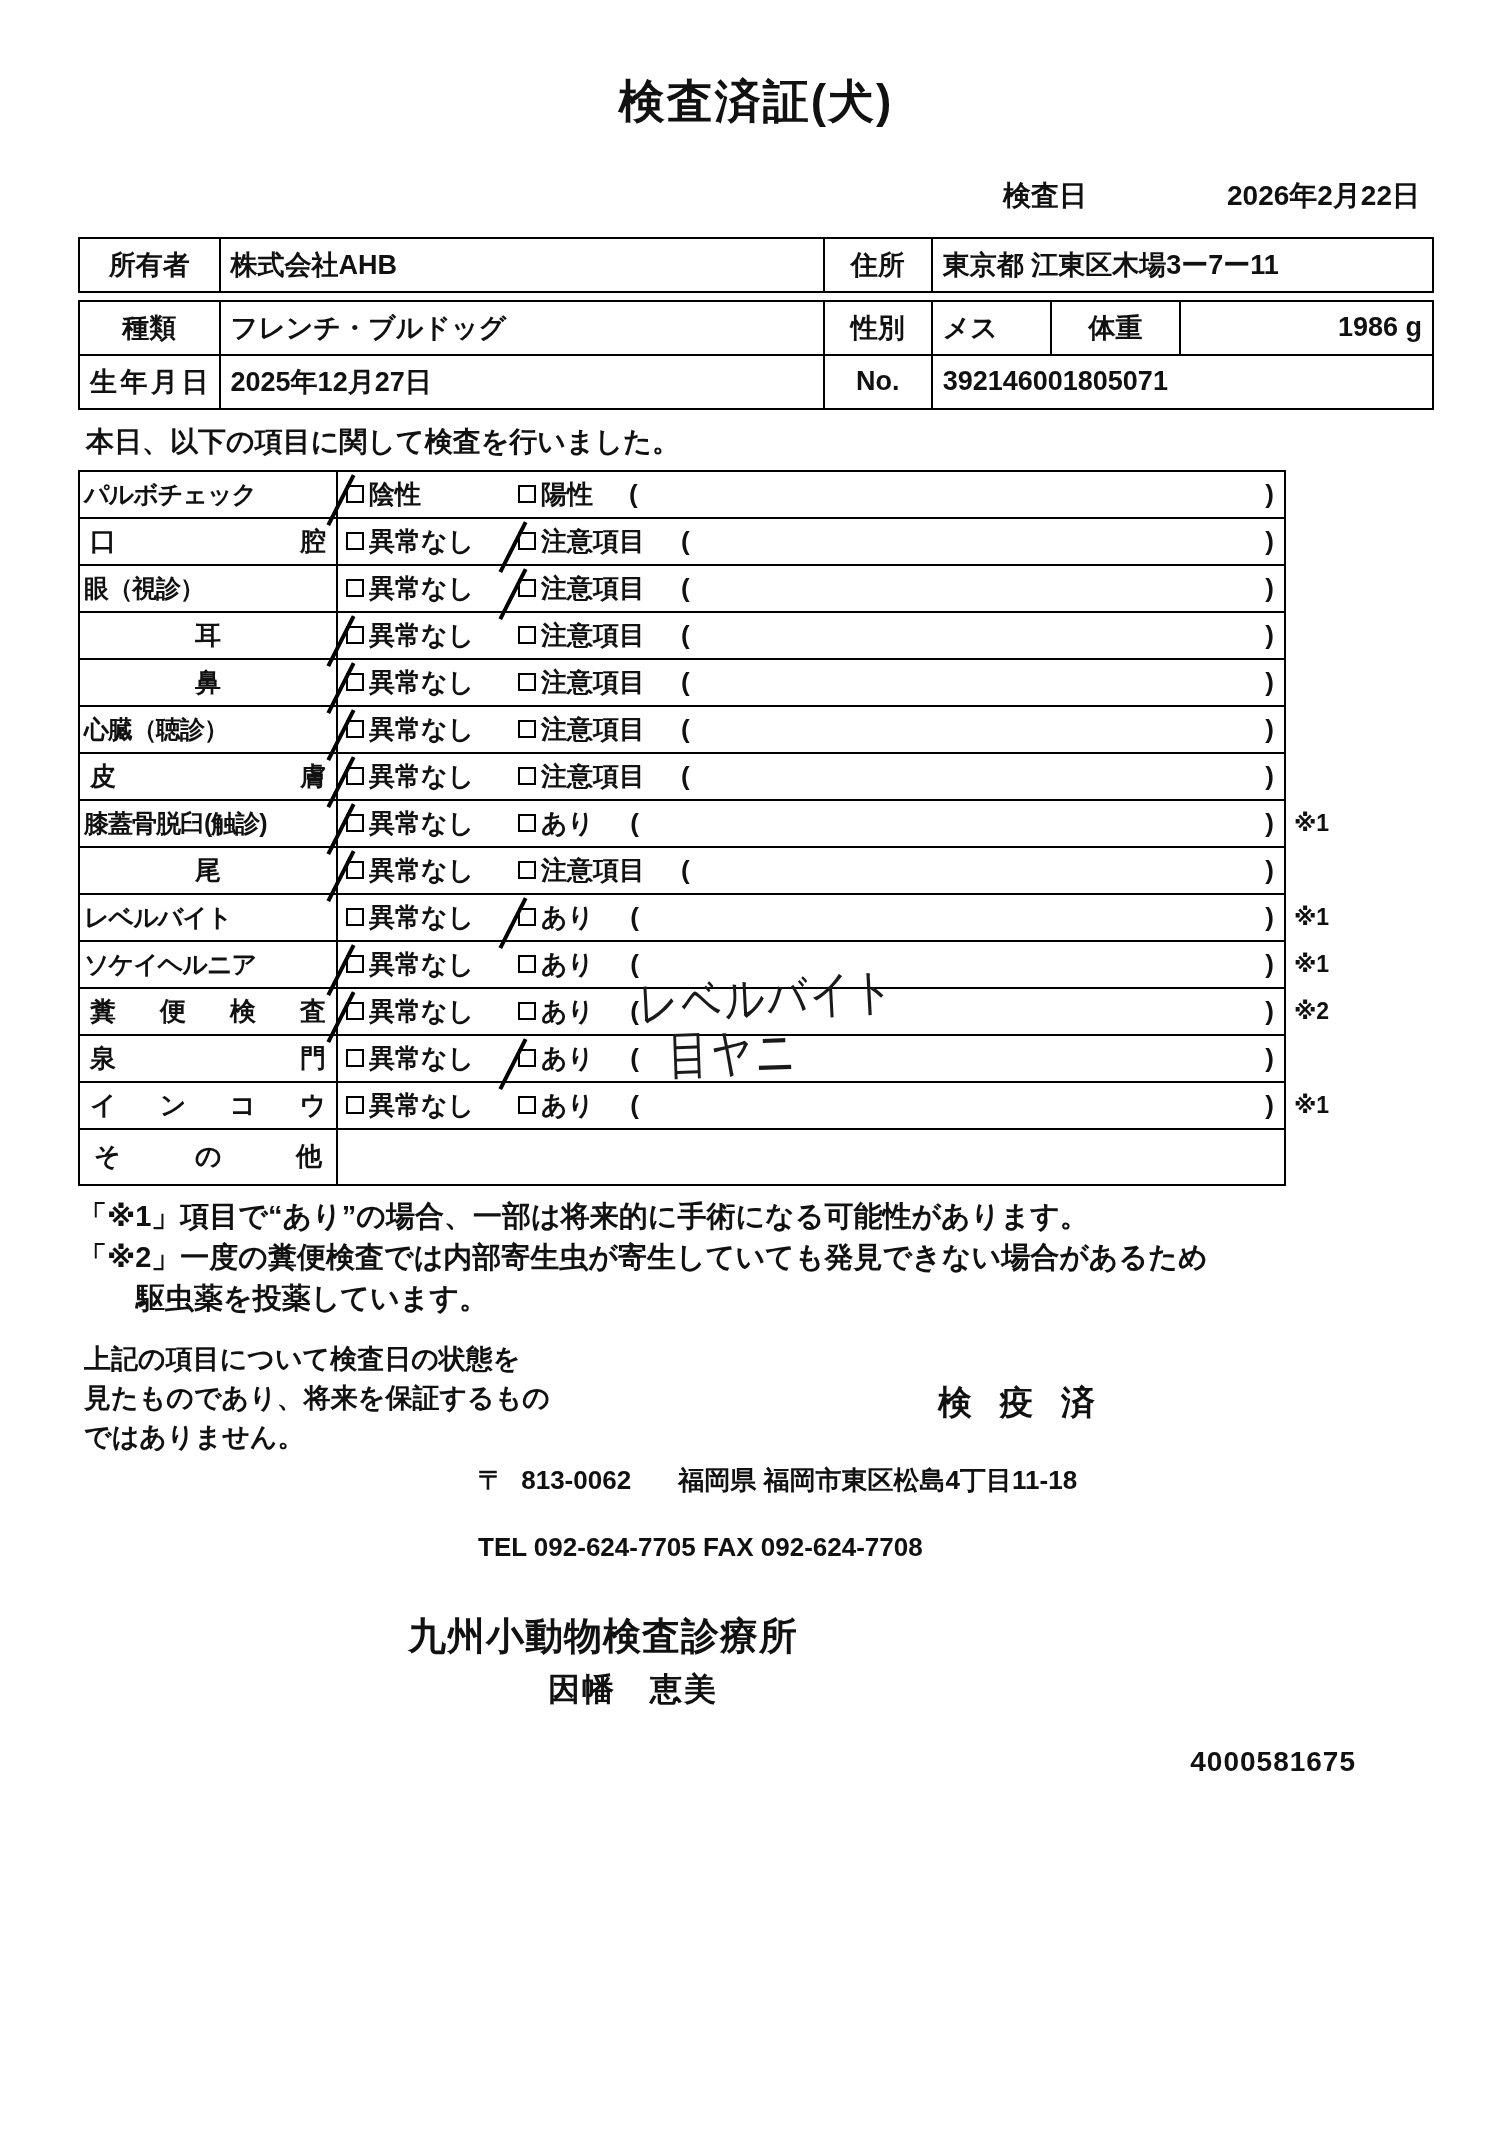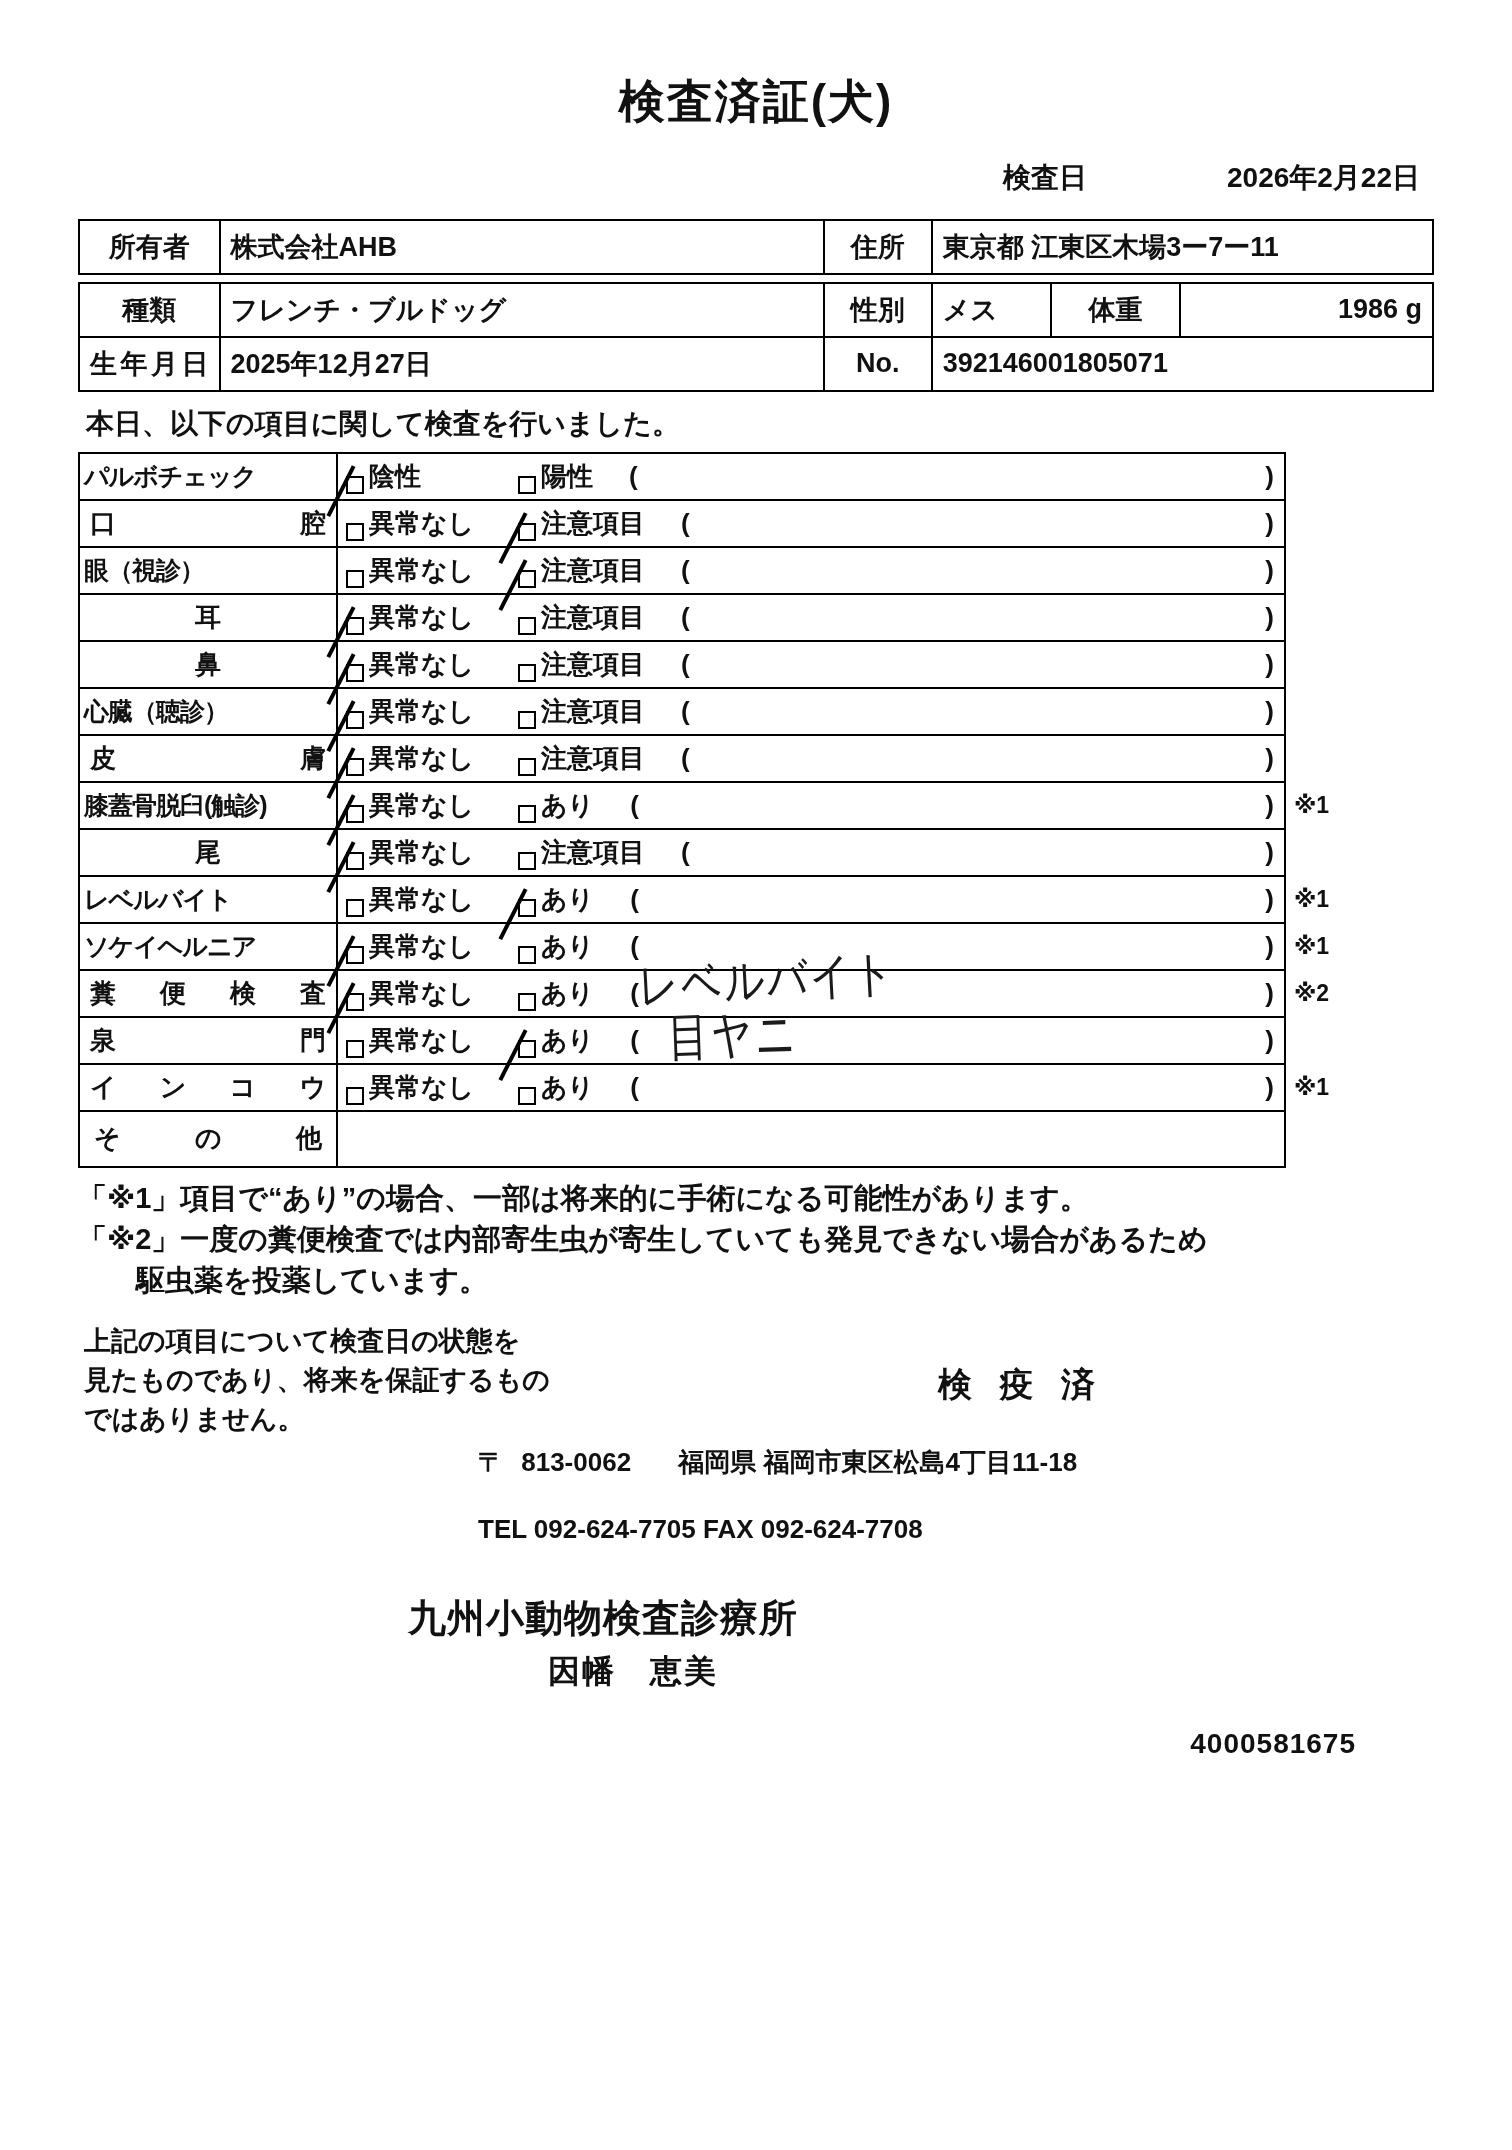--- a/index.html
+++ b/index.html
@@ -28,21 +28,21 @@
     letter-spacing: 2px;
     padding-top: 76px;
     line-height: 1.1;
   }
 
   
   .datebar {
     display: flex;
     justify-content: flex-end;
     align-items: baseline;
-    margin-top: 32px;
+    margin-top: 50px;
     padding-right: 14px;
     font-size: 28px;
     font-weight: 700;
   }
   .datebar .label { margin-right: 140px; }
   .datebar .value { letter-spacing: 0px; }
 
   
   .info-table {
     width: 100%;
@@ -116,21 +116,21 @@
 
   .optrow {
     display: flex;
     align-items: center;
     height: 100%;
     position: relative;
     padding-left: 8px;
   }
   .opt {
     display: inline-flex;
-    align-items: flex-end;
+    align-items: center;
     position: relative;
     white-space: nowrap;
   }
   .opt.first { width: 172px; }
   .box {
     display: inline-block;
     width: 18px; height: 18px;
     border: 2.5px solid #000;
     margin-right: 5px;
     position: relative;

